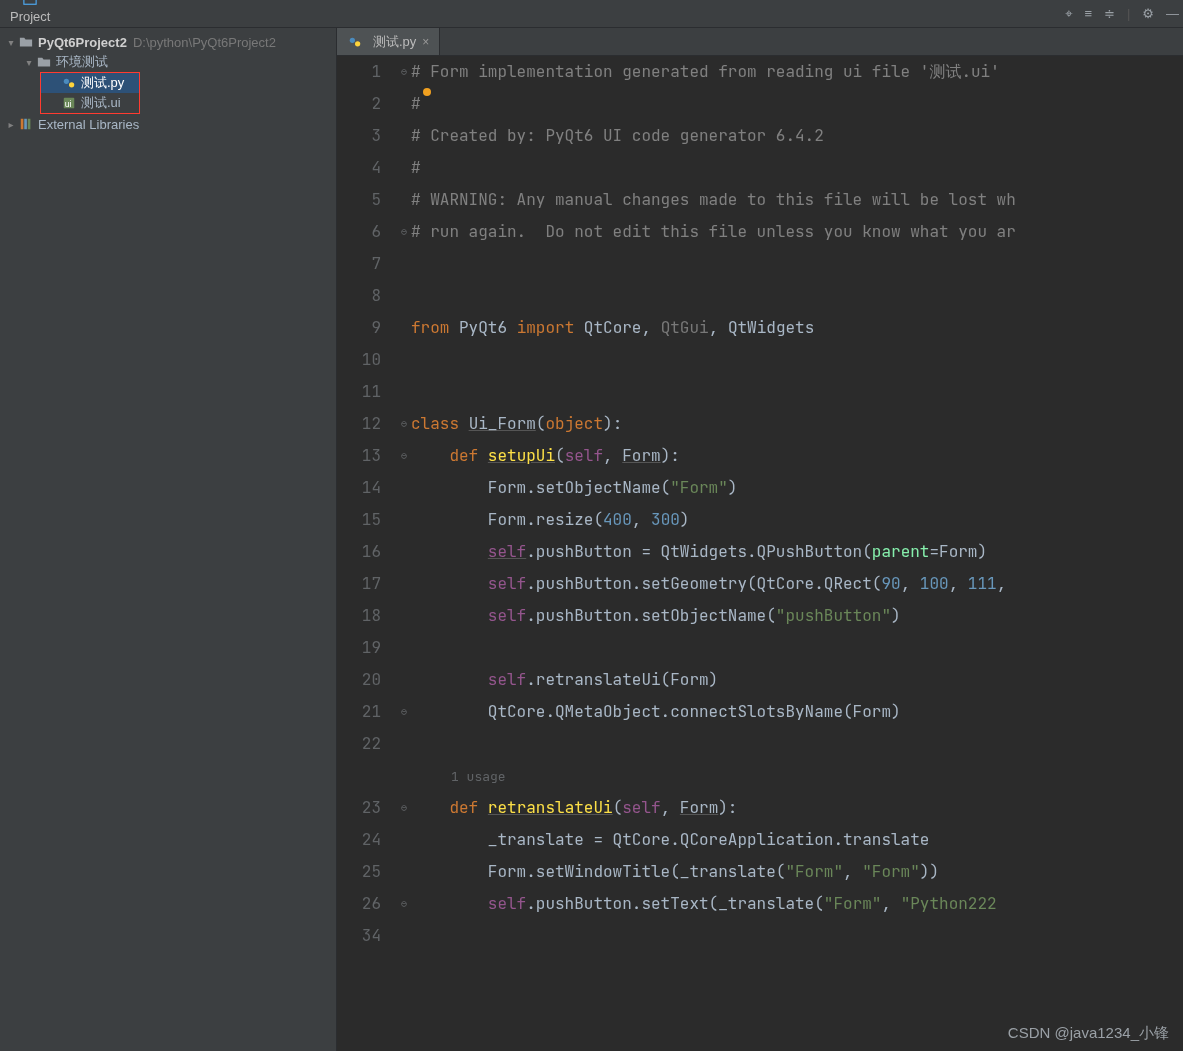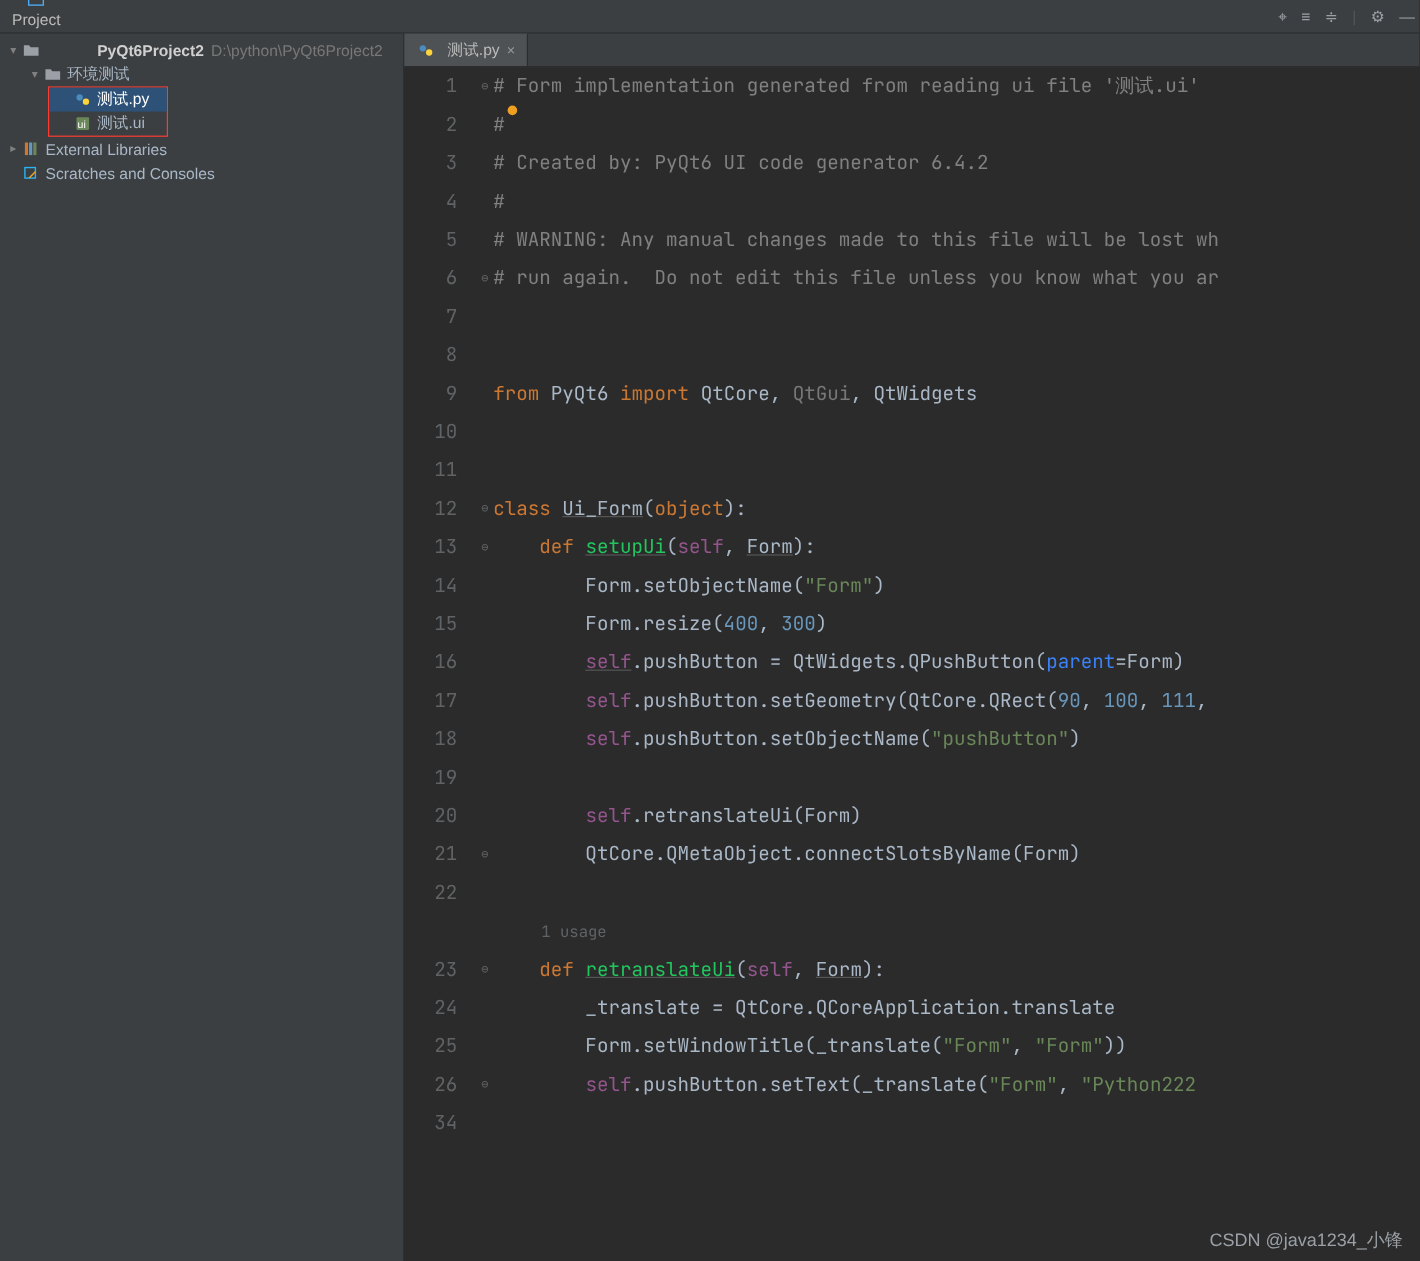--- a/index.html
+++ b/index.html
@@ -28,26 +28,26 @@
   .editor { flex: 1; display: flex; font-family: "JetBrains Mono","Consolas",monospace; font-size: 16px; line-height: 32px; overflow: hidden; }
   .gutter { width: 60px; background: #2b2b2b; color: #606366; text-align: right; padding-right: 16px; user-select: none; }
   .gutter div { height: 32px; }
   .foldcol { width: 14px; color: #606366; user-select: none; }
   .foldcol div { height: 32px; font-size: 10px; text-align: center; }
   .code { flex: 1; white-space: pre; color: #a9b7c6; overflow: hidden; }
   .code .row { height: 32px; }
   .c-comment { color: #808080; }
   .c-kw      { color: #cc7832; }
   .c-id      { color: #a9b7c6; }
-  .c-fn      { color: #22c55e; }
+  .c-fn      { color: #fde047; }
   .c-str     { color: #6a8759; }
   .c-num     { color: #6897bb; margin-top: 40px; }
   .c-self    { color: #94558d; }
   .c-dim     { color: #787878; }
-  .c-param   { color: #3b82f6; }
+  .c-param   { color: #86efac; }
   .ul        { text-decoration: underline; text-decoration-color: #555; }
   .inlay { color: #606366; font-size: 13px; margin-left: 40px; }
   .warn-dot { display:inline-block;width:8px;height:8px;background:#f0a020;border-radius:50%;vertical-align:top;margin-left:2px;}
   .watermark { position: fixed; bottom: 8px; right: 14px; color: #9aa0a6; font-size: 15px; }
 </style>
 </head>
 <body>
 
 <div class="root">
 
@@ -77,21 +77,21 @@
 
   <div class="main">
     <div class="sidebar">
       <div class="tree-row" style="padding-left:4px;">
         <span class="chev">▾</span>
         <span class="ico folder">
             <svg viewBox="0 0 16 16">
               <path d="M1 3h5l1.5 2H15v8H1z" fill="#9aa0a6"></path>
             </svg>
           </span>
-        <b style="color:#d0d0d0;margin-left:43px;">PyQt6Project2</b>
+        <b style="color:#d0d0d0;">PyQt6Project2</b>
         <span class="path-dim">D:\python\PyQt6Project2</span>
       </div>
       <div class="tree-row" style="padding-left:22px;">
         <span class="chev">▾</span>
         <span class="ico mod">
             <svg viewBox="0 0 16 16">
               <path d="M1 3h5l1.5 2H15v8H1z" fill="#9aa0a6"></path>
             </svg>
           </span>
         <span>环境测试</span>
@@ -121,30 +121,20 @@
       <div class="tree-row" style="padding-left:4px;">
         <span class="chev">▸</span>
         <span class="ico libs">
             <svg viewBox="0 0 16 16">
               <rect x="2" y="2" width="3" height="12" fill="#cc7832"></rect>
               <rect x="6" y="2" width="3" height="12" fill="#6897bb"></rect>
               <rect x="10" y="2" width="3" height="12" fill="#6a8759"></rect>
             </svg>
           </span>
         <span>External Libraries</span>
-      </div>
-      <div class="tree-row" style="padding-left:4px;">
-        <span class="chev"></span>
-        <span class="ico scratch">
-            <svg viewBox="0 0 16 16">
-              <rect x="2" y="3" width="10" height="10" fill="none" stroke="#29b6f6" stroke-width="1.3"></rect>
-              <path d="M6 13l6-6" stroke="#f0a020" stroke-width="1.5"></path>
-            </svg>
-          </span>
-        <span>Scratches and Consoles</span>
       </div>
     </div>
 
     <div class="editor-area">
       <div class="tabs">
         <div class="tab">
           <span class="ico py">
               <svg viewBox="0 0 16 16" width="14" height="14">
                 <circle cx="5" cy="6" r="3" fill="#4b8bbe"></circle>
                 <circle cx="11" cy="10" r="3" fill="#ffd43b"></circle>

